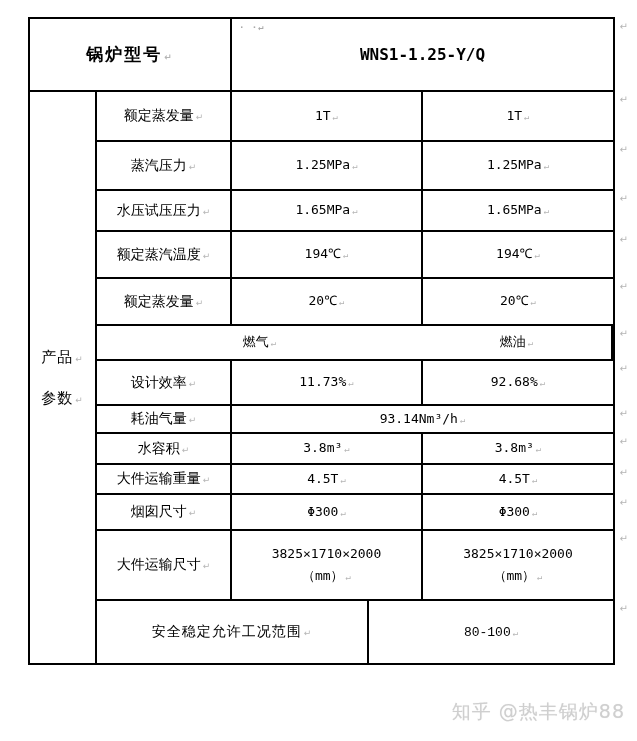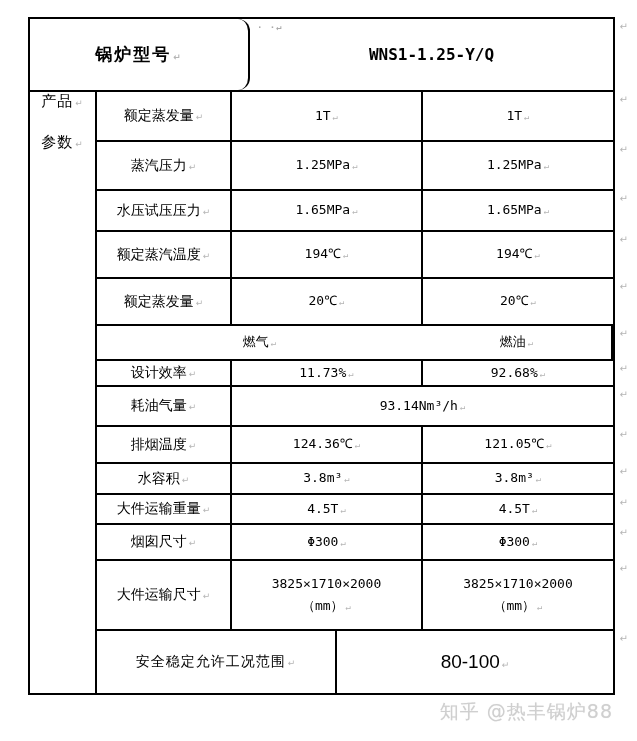--- a/index.html
+++ b/index.html
@@ -33,59 +33,59 @@
   
   .pm { white-space: pre-line; }
   .pm::after {
     content: "\21B5";
     color: #b5b5b5; font-size: 9px; margin-left: 2px;
   }
 
   
   .header-row { height: 73px; border-bottom: 2px solid #000; }
   .head-label {
-    width: 220px; border-right: 2px solid #000;
-    font-size: 17px; font-weight: bold; letter-spacing: 2px; border-radius: 12px;
+    width: 202px; border-right: 2px solid #000;
+    font-size: 17px; font-weight: bold; letter-spacing: 2px;
   }
   .head-value {
     flex: 1; position: relative;
     font-family: "DejaVu Sans Mono", "Liberation Mono", monospace;
     font-size: 16px; font-weight: bold;
   }
   .fmt-marks {
     position: absolute; left: 7px; top: 3px;
     font-size: 9px; color: #a9a9a9; letter-spacing: 1px;
   }
 
   
   .body { display: flex; }
   .group-col {
     width: 67px; border-right: 2px solid #000;
     display: flex; flex-direction: column;
-    align-items: center; justify-content: flex-start;
+    align-items: center; justify-content: center;
     gap: 22px; font-size: 15px; letter-spacing: 1px;
   }
   .params { flex: 1; display: flex; flex-direction: column; }
   .prow:not(:first-child), .frow { border-top: 2px solid #000; }
 
   .c-lbl { width: 135px; border-right: 2px solid #000; font-size: 14px; }
   .c-v1  { width: 191px; border-right: 2px solid #000; }
   .c-v2  { flex: 1; }
   .val   {
     font-family: "DejaVu Sans Mono", "Liberation Mono", monospace;
     font-size: 13px; line-height: 1.7;
   }
 
   
   .frow { height: 64px; }
-  .f-lbl { width: 240px; border-right: 2px solid #000; font-size: 14px; letter-spacing: 1px; }
-  .f-val { flex: 1; font-family: Liberation Sans, sans-serif; font-size: 19px; }
+  .f-lbl { width: 272px; border-right: 2px solid #000; font-size: 14px; letter-spacing: 1px; }
+  .f-val { flex: 1; font-family: Liberation Mono, monospace; font-size: 13px; }
 
   .watermark {
-    position: absolute; right: 24px; top: 699px;
+    position: absolute; right: 12px; top: 699px;
     font-size: 19px; letter-spacing: 1px;
     color: #cfcfcf;
     text-shadow: 0 0 1px #e6e6e6;
     white-space: nowrap;
   }
 </style>
 </head>
 <body>
 
 <div class="page">
@@ -171,52 +171,41 @@
 
         <div class="trow prow" style="height:35px">
           <div class="cell c-v2 val">
               <span class="pm">燃气</span>
             </div>
           <div class="cell c-v1 val">
               <span class="pm">燃油</span>
             </div>
         </div>
 
-        <div class="trow prow" style="height:26px">
+        <div class="trow prow" style="height:45px">
           <div class="cell c-lbl">
               <span class="pm">设计效率</span>
             </div>
           <div class="cell c-v1 val">
               <span class="pm">11.73%</span>
             </div>
           <div class="cell c-v2 val">
               <span class="pm">92.68%</span>
             </div>
         </div>
 
-        <div class="trow prow" style="height:40px">
+        <div class="trow prow" style="height:28px">
           <div class="cell c-lbl">
               <span class="pm">耗油气量</span>
             </div>
           <div class="cell c-v2 val">
               <span class="pm">93.14Nm³/h</span>
             </div>
         </div>
 
-        <div class="trow prow" style="height:37px">
-          <div class="cell c-lbl">
-              <span class="pm">排烟温度</span>
-            </div>
-          <div class="cell c-v1 val">
-              <span class="pm">124.36℃</span>
-            </div>
-          <div class="cell c-v2 val">
-              <span class="pm">121.05℃</span>
-            </div>
-        </div>
 
         <div class="trow prow" style="height:31px">
           <div class="cell c-lbl">
               <span class="pm">水容积</span>
             </div>
           <div class="cell c-v1 val">
               <span class="pm">3.8m³</span>
             </div>
           <div class="cell c-v2 val">
               <span class="pm">3.8m³</span>

